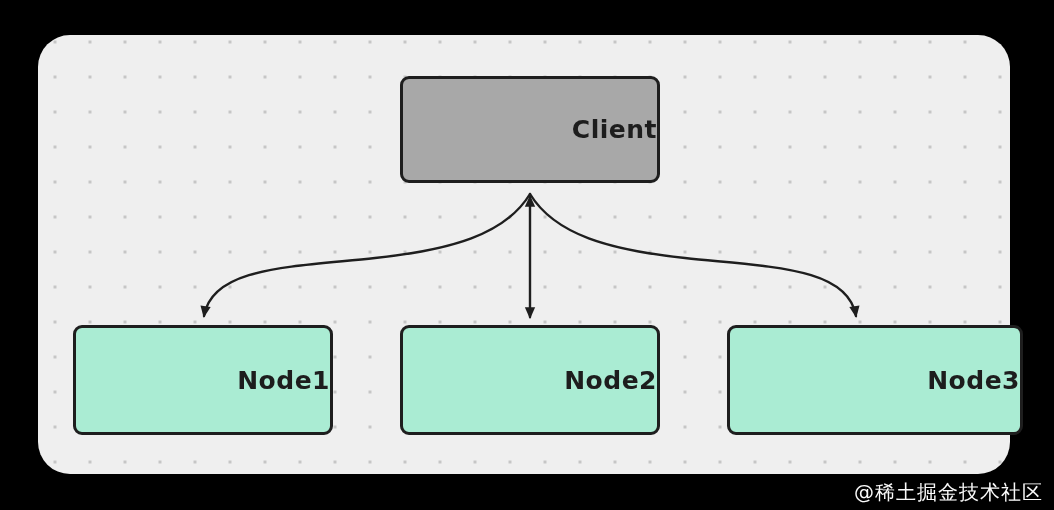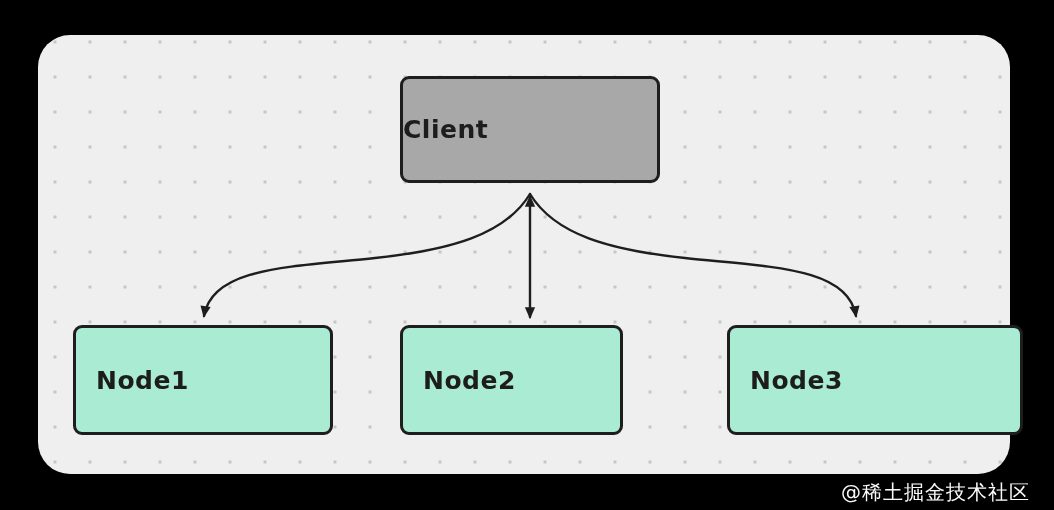--- a/index.html
+++ b/index.html
@@ -32,40 +32,40 @@
     stroke: var(--stroke, #1e1e1e);
     fill: none;
     stroke-width: 2.4px;
     stroke-linecap: round;
   }
   #arrowhead path { fill: var(--stroke, #1e1e1e); }
   .box {
     position: absolute;
     display: flex;
     align-items: center;
-    justify-content: flex-start;
+    justify-content: flex-end;
     border: 3px solid var(--stroke, #1e1e1e);
     border-radius: 9px;
     font-size: 25px;
     font-weight: 600;
     color: var(--text, #1d1d1d);
     letter-spacing: 0.5px;
   }
   .box-client {
     left: 400px; top: 76px;
     width: 260px; height: 107px;
     background: var(--client_fill, #a8a8a8);
   }
   .box-node { background: var(--node_fill, #aaecd3); top: 325px; height: 110px; padding-left: 20px; }
   .box-node1 { left: 73px;  width: 260px; }
-  .box-node2 { left: 400px; width: 223px; }
+  .box-node2 { left: 400px; width: 260px; }
   .box-node3 { left: 727px; width: 296px; }
   .watermark {
     position: absolute;
-    right: 24px; bottom: 4px;
+    right: 11px; bottom: 4px;
     color: var(--watermark, #fafafa);
     font-size: 20px;
     letter-spacing: 1px;
   }
 </style>
 </head>
 <body>
 
 <div class="canvas">
 

